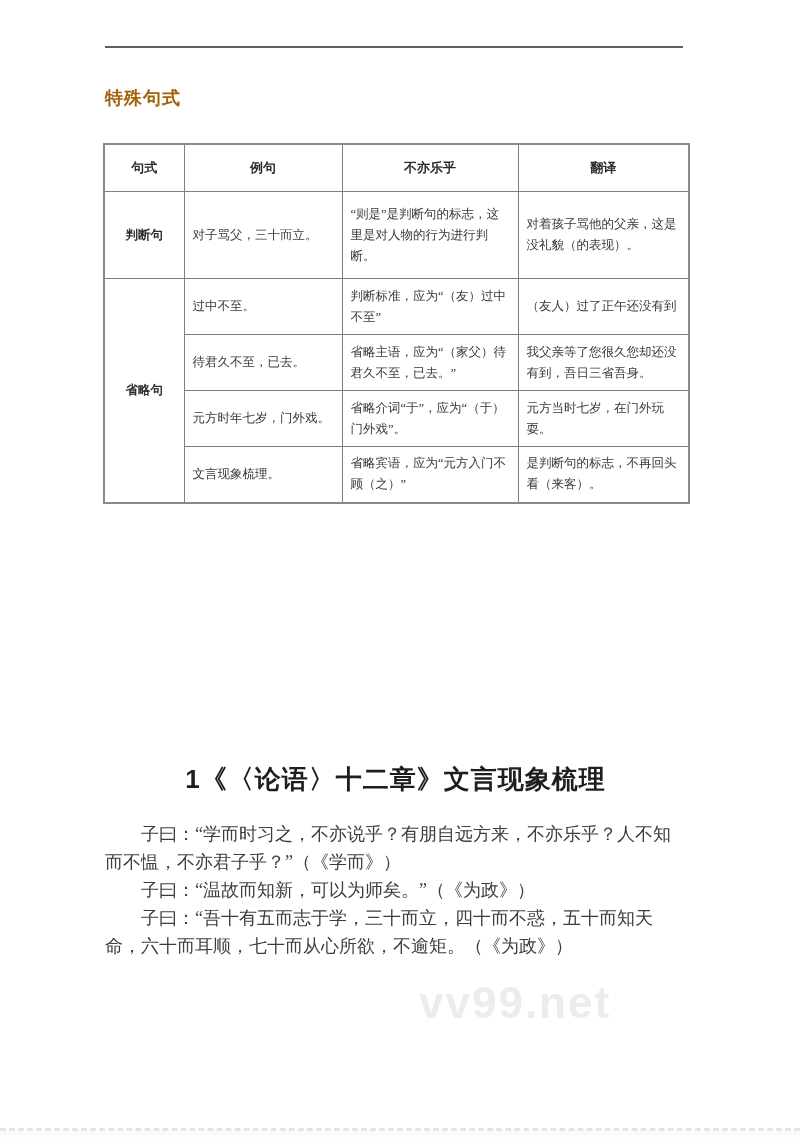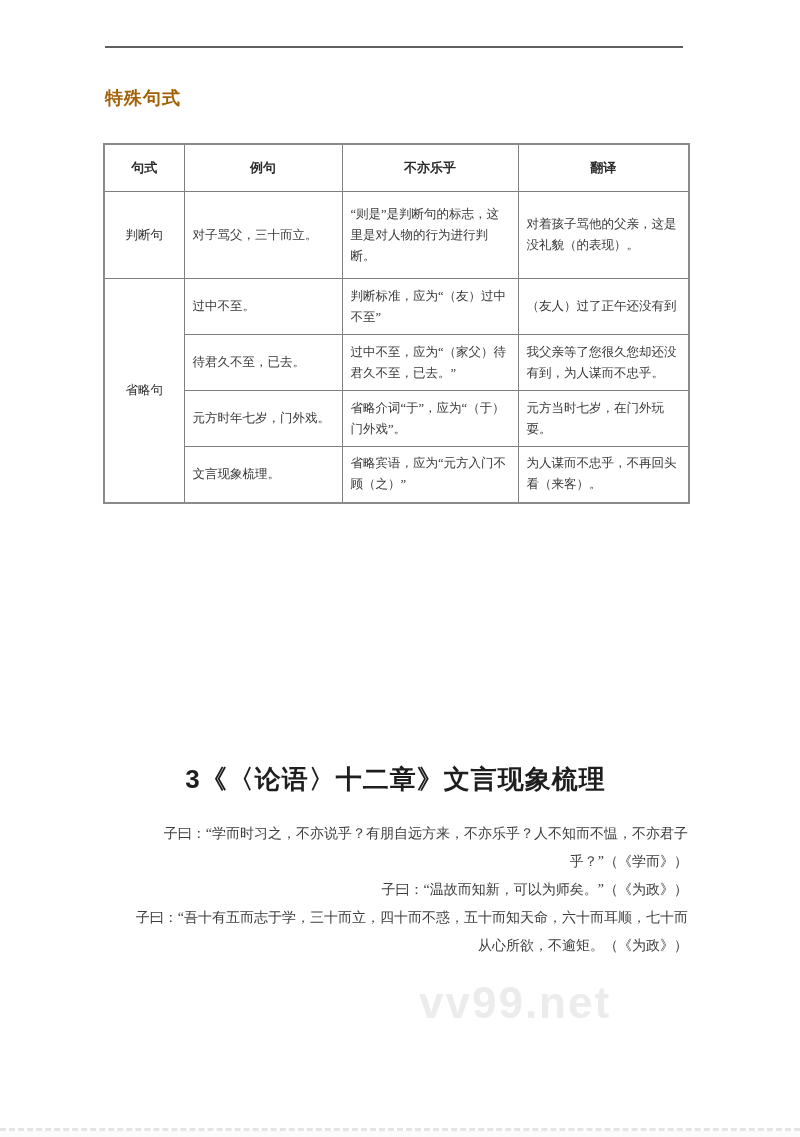--- a/index.html
+++ b/index.html
@@ -34,32 +34,32 @@
     padding:3px 8px; line-height:21px;
   }
   table.grammar-table { border:2px solid #8a8a8a; }
   table.grammar-table thead th {
     height:25px; padding:13px 4px; line-height:20px;
     font-weight:bold; font-size:13px; color:#2a2a2a;
     font-family:"Liberation Serif","DejaVu Serif",serif;
   }
   table.grammar-table tbody tr { height:56px; }
   table.grammar-table tbody tr:first-child { height:87px; }
-  td.type-cell { text-align:center; font-weight:normal; color:#2e2e2e; }
+  td.type-cell { text-align:center; font-weight:bold; color:#2e2e2e; }
 
   .sec2-title {
     position:absolute; left:103px; top:762px; width:585px;
     text-align:center; font-size:26px; font-weight:bold; color:#1e1e1e;
     font-family:"Liberation Sans","DejaVu Sans",sans-serif;
     letter-spacing:1px; z-index:2;
   }
 
   .paragraphs {
     position:absolute; left:105px; top:820px; width:583px;
-    font-size:14px; line-height:28px; color:#3d3d3d; z-index:2;text-align:right;
+    font-size:18px; line-height:28px; color:#3d3d3d; z-index:2;
   }
   .paragraphs p { text-indent:2em; margin:0; }
 
   .watermark {
     position:absolute; left:371px; top:978px;
     font-family:"Liberation Sans","DejaVu Sans",sans-serif;
     font-size:44px; font-weight:bold; letter-spacing:2px;
     color:#ececec; z-index:1; user-select:none;margin-left:48px;
   }
 
@@ -104,37 +104,37 @@
           <td>对着孩子骂他的父亲，这是没礼貌（的表现）。</td>
         </tr>
         <tr>
           <td class="type-cell" rowspan="4">省略句</td>
           <td>过中不至。</td>
           <td>判断标准，应为“（友）过中不至”</td>
           <td>（友人）过了正午还没有到</td>
         </tr>
         <tr>
           <td>待君久不至，已去。</td>
-          <td>过中不至，应为“（家父）待君久不至，已去。”</td>
-          <td>我父亲等了您很久您却还没有到，为人谋而不忠乎。</td>
+          <td>省略主语，应为“（家父）待君久不至，已去。”</td>
+          <td>我父亲等了您很久您却还没有到，吾日三省吾身。</td>
         </tr>
         <tr>
           <td>元方时年七岁，门外戏。</td>
           <td>省略介词“于”，应为“（于）门外戏”。</td>
           <td>元方当时七岁，在门外玩耍。</td>
         </tr>
         <tr>
           <td>文言现象梳理。</td>
           <td>省略宾语，应为“元方入门不顾（之）”</td>
-          <td>为人谋而不忠乎，不再回头看（来客）。</td>
+          <td>是判断句的标志，不再回头看（来客）。</td>
         </tr>
       </tbody>
   </table>
 
-  <h1 class="sec2-title">3《〈论语〉十二章》文言现象梳理</h1>
+  <h1 class="sec2-title">1《〈论语〉十二章》文言现象梳理</h1>
 
   <div class="paragraphs">
       <p>子曰：“学而时习之，不亦说乎？有朋自远方来，不亦乐乎？人不知而不愠，不亦君子乎？”（《学而》）</p>
       <p>子曰：“温故而知新，可以为师矣。”（《为政》）</p>
       <p>子曰：“吾十有五而志于学，三十而立，四十而不惑，五十而知天命，六十而耳顺，七十而从心所欲，不逾矩。（《为政》）</p>
     </div>
 
   <div class="watermark">vv99.net</div>
 
   <div class="bottom-dashed"></div>

